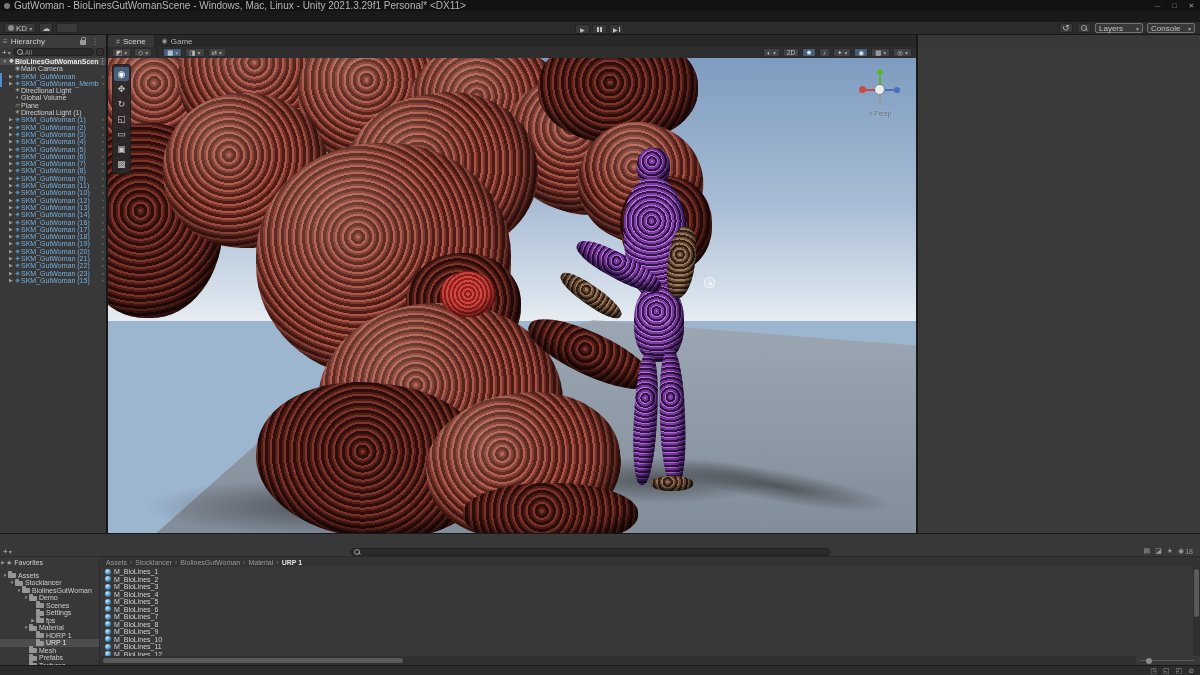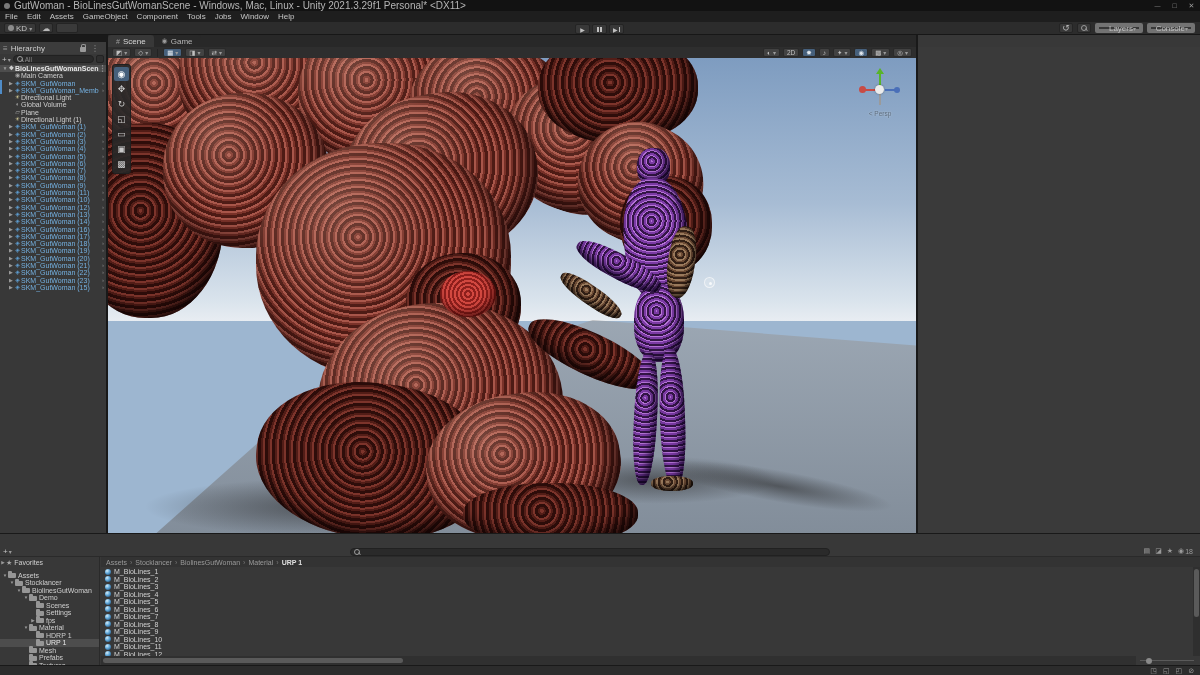--- a/index.html
+++ b/index.html
@@ -30,32 +30,32 @@
   .i-pause{display:flex;gap:1px}
   .i-pause i{display:block;width:2px;height:5px;background:#c0c0c0}
   .i-step{display:flex;align-items:center;gap:1px}
   .i-step::before{content:"▶";font-size:6px}
   .i-step i{display:block;width:1.5px;height:5px;background:#c0c0c0}
   .tb-right{margin-left:auto;display:flex;align-items:center;gap:4px;padding-right:5px}
   .i-undo::before{content:"↺";font-size:9px}
   .mag{position:relative;width:6px;height:6px}
   .mag::before{content:"";position:absolute;left:0;top:0;width:4px;height:4px;border:1px solid #9a9a9a;border-radius:50%}
   .mag::after{content:"";position:absolute;left:4px;top:4px;width:2.5px;height:1px;background:#9a9a9a;transform:rotate(45deg)}
-  .ddbox{display:flex;align-items:center;justify-content:flex-end;background:#383838;border:4px solid #737373;border-radius:2px;height:10px;width:48px;padding:0 3px;color:#c2c2c2}
+  .ddbox{display:flex;align-items:center;justify-content:space-between;background:#383838;border:1px solid #737373;border-radius:2px;height:10px;width:48px;padding:0 3px;color:#c2c2c2}
   
   .panel-tabbar{position:absolute;left:0;top:0;right:0;height:12px;background:#282828;display:flex;align-items:flex-end}
   .ptab{height:12px;display:flex;align-items:center;gap:3px;padding:0 8px;background:#282828;color:#b5b5b5;border-radius:3px 3px 0 0;font-size:8px}
   .ptab.active{background:#383838;color:#d8d8d8}
   .tab-ico{font-size:7px;color:#9a9a9a}
   .hdr-icons{margin-left:auto;display:flex;align-items:center;gap:5px;padding-right:4px;color:#9a9a9a}
   .i-dots::before{content:"⋮";font-size:8px}
   .lock{position:relative;width:6px;height:5px;background:#9a9a9a;border-radius:1px;margin-top:3px}
   .lock::before{content:"";position:absolute;left:1px;top:-3px;width:3px;height:3px;border:1px solid #9a9a9a;border-bottom:none;border-radius:2px 2px 0 0}
   
-  .hierarchy{position:absolute;left:0;top:42px;width:107px;height:498px;background:#383838;border-right:1px solid #191919}
+  .hierarchy{position:absolute;left:0;top:35px;width:107px;height:498px;background:#383838;border-right:1px solid #191919}
   .hier-head{position:absolute;left:0;top:0;width:100%;height:12px;background:#3c3c3c;display:flex;align-items:center;padding:0 3px;gap:3px;color:#cfcfcf}
   .i-hamb::before{content:"≡";color:#9a9a9a}
   .searchrow{position:absolute;left:0;top:12px;width:100%;height:10px;display:flex;align-items:center;gap:2px;padding:0 2px;background:#383838}
   .i-plus::before{content:"+";font-size:8px;color:#c6c6c6}
   .plusbtn{display:flex;align-items:center;gap:1px}
   .searchbox{flex:1;height:8px;background:#2a2a2a;border:1px solid #212121;border-radius:4px;display:flex;align-items:center;gap:2px;padding:0 3px;color:#8a8a8a;font-size:6.5px}
   .sfilter{width:8px;height:8px;background:#2f2f2f;border:1px solid #222;border-radius:2px}
   .hier-tree{position:absolute;left:0;top:23px;width:100%;bottom:0;overflow:hidden}
   .hier-row{position:relative;display:flex;align-items:center;height:7.3px;font-size:7px;line-height:7.3px;color:#cfcfcf;padding-left:2px;white-space:nowrap}
   .hier-root{background:#4d4d4d;color:#e8e8e8;font-weight:bold}
@@ -151,31 +151,20 @@
   <div class="titlebar">
     <span class="applogo"></span>
     <span class="title-text">GutWoman - BioLinesGutWomanScene - Windows, Mac, Linux - Unity 2021.3.29f1 Personal* &lt;DX11&gt;</span>
     <span class="winbtns">
       <span class="wb wb-min"></span>
       <span class="wb wb-max"></span>
       <span class="wb wb-close"></span>
     </span>
   </div>
 
-  <div class="menubar" id="menu-items">
-      <span class="menu-item">File</span>
-      <span class="menu-item">Edit</span>
-      <span class="menu-item">Assets</span>
-      <span class="menu-item">GameObject</span>
-      <span class="menu-item">Component</span>
-      <span class="menu-item">Tools</span>
-      <span class="menu-item">Jobs</span>
-      <span class="menu-item">Window</span>
-      <span class="menu-item">Help</span>
-    </div>
 
   <div class="toolbar">
     <div class="tb-left">
       <span class="acct">
         <span class="acct-circle"></span>
         <span>KD</span>
         <span class="i-caret"></span>
       </span>
       <span class="sqbtn i-cloud"></span>
       <span class="blankbox"></span>

